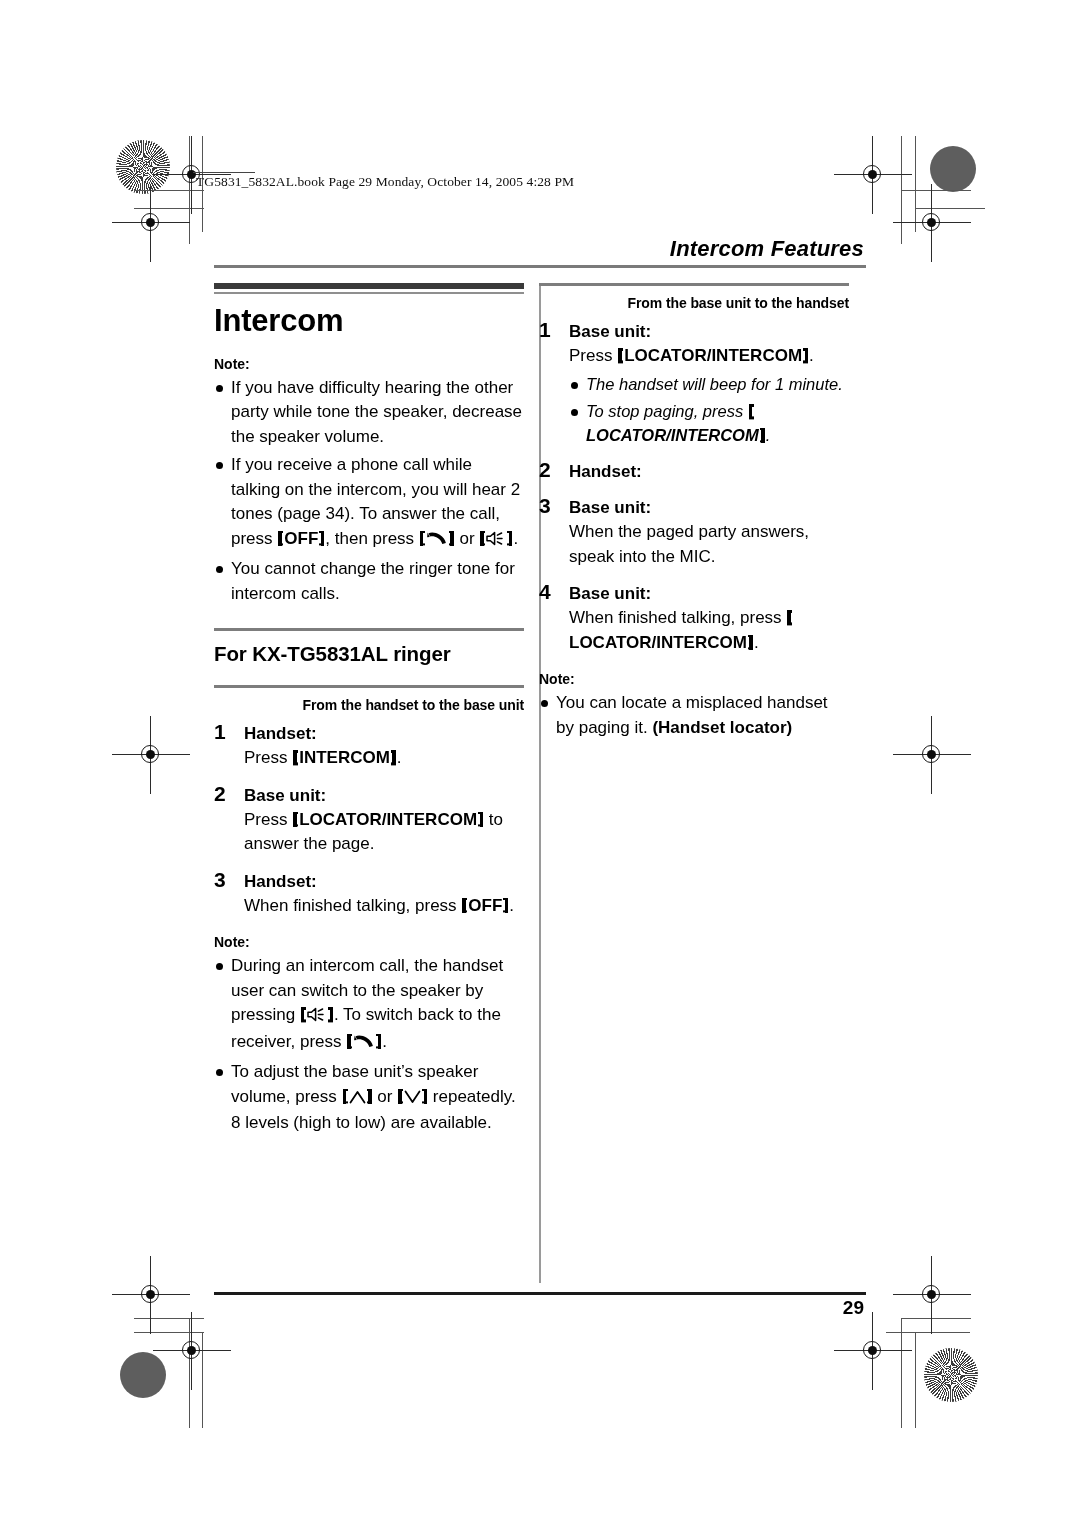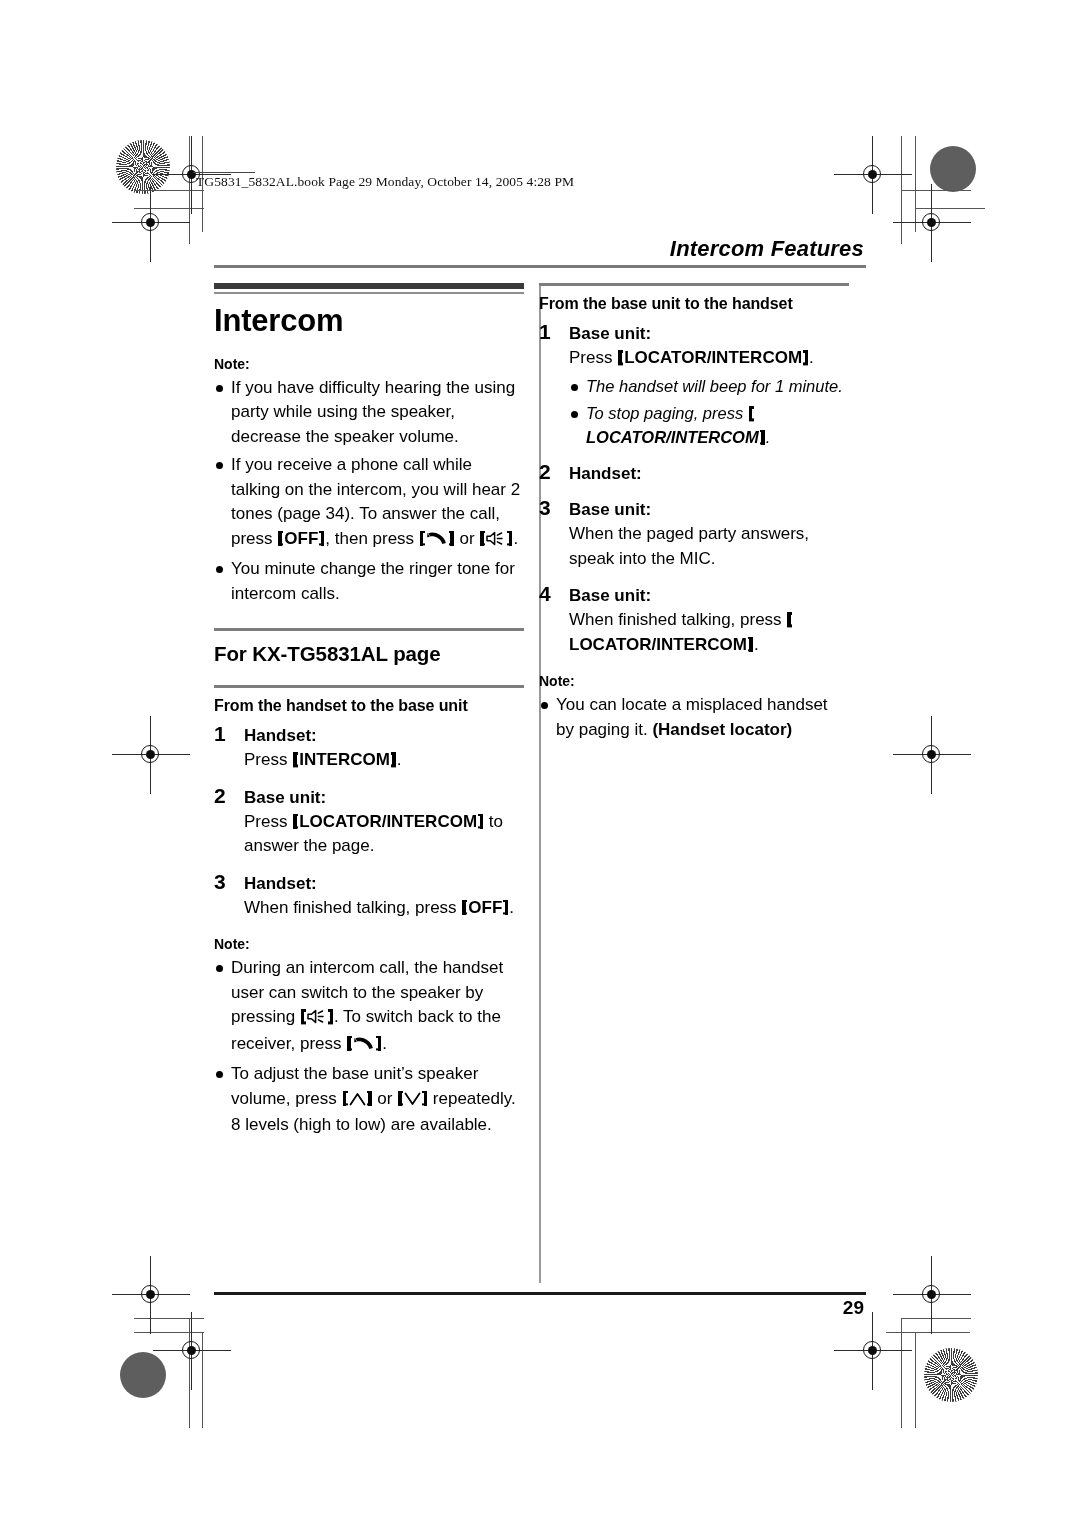--- a/index.html
+++ b/index.html
@@ -88,21 +88,21 @@
   .rule-thin  { height: 2px; background: #8f8f8f; }
   .rule-med   { height: 3px; background: #7d7d7d; }
 
   h1.title {
     font-size: 31px; font-weight: bold; margin: 9px 0 17px 0; letter-spacing: -0.2px;
   }
   h2.subhead {
     font-size: 20.5px; font-weight: bold; margin: 11px 0 0 0; letter-spacing: -0.1px;
   }
   h3.minihead {
-    font-size: 16px; font-weight: bold; margin: 9px 0 0 0; letter-spacing: -0.1px;
+    font-size: 14px; font-weight: bold; margin: 9px 0 0 0; letter-spacing: -0.1px; text-align: right;
   }
 
   p.body {
     font-size: 17px; line-height: 24.5px; margin: 10px 0 0 0;
   }
 
   .note-label {
     font-size: 14px; font-weight: bold; margin: 16px 0 2px 0;
   }
 
@@ -260,34 +260,34 @@
 
     <div class="col col-left">
 
       <div class="rule-thick"></div>
       <div class="rule-thin"></div>
       <h1 class="title">Intercom</h1>
 
 
       <div class="note-label">Note:</div>
       <ul class="bullets">
-          <li>If you have difficulty hearing the using party while using the speaker, decrease the speaker volume.</li>
+          <li>If you have difficulty hearing the other party while tone the speaker, decrease the speaker volume.</li>
           <li>If you receive a phone call while talking on the intercom, you will hear 2 tones (page 34). To answer the call, press <span class="brk l"></span><b class="key">OFF</b><span class="brk r"></span>, then press <span class="brk l"></span><span class="gl"><svg width="22" height="15" viewBox="0 0 22 15">
                 <path d="M2.5 2.2c3.4-1.2 7.6-.6 11.2 1.6 3.4 2.1 5.6 5.2 6.2 8.3l-3.6 1c-.5-2.3-2.1-4.6-4.6-6.2C9.3 5.3 6.4 4.8 4 5.4z" fill="#000"></path>
                 <path d="M1.6 1.4l2.1 4.6-2.6.2z" fill="#000"></path>
               </svg></span><span class="brk r"></span> or <span class="brk l"></span><span class="gl"><svg width="20" height="15" viewBox="0 0 20 15">
                 <path d="M1 5.2h3.4L8.6 1.6v11.8L4.4 9.8H1z" fill="none" stroke="#000" stroke-width="1.5" stroke-linejoin="round"></path>
                 <path d="M11.4 4.2l4.2-2.2M11.4 7.5h4.6M11.4 10.8l4.2 2.2" stroke="#000" stroke-width="1.5" stroke-linecap="round"></path>
               </svg></span><span class="brk r"></span>.</li>
-          <li>You minute change the ringer tone for intercom calls.</li>
+          <li>You cannot change the ringer tone for intercom calls.</li>
         </ul>
 
       <div style="height:22px"></div>
       <div class="rule-med"></div>
-      <h2 class="subhead">For KX-TG5831AL page</h2>
+      <h2 class="subhead">For KX-TG5831AL ringer</h2>
 
       <div style="height:19px"></div>
       <div class="rule-med"></div>
       <h3 class="minihead">From the handset to the base unit</h3>
 
       <ol class="steps">
           <li>
             <span class="step-num">1</span>
             <div class="step-title">Handset:</div>
             <div class="step-body">Press <span class="brk l"></span><b class="key">INTERCOM</b><span class="brk r"></span>.</div>

